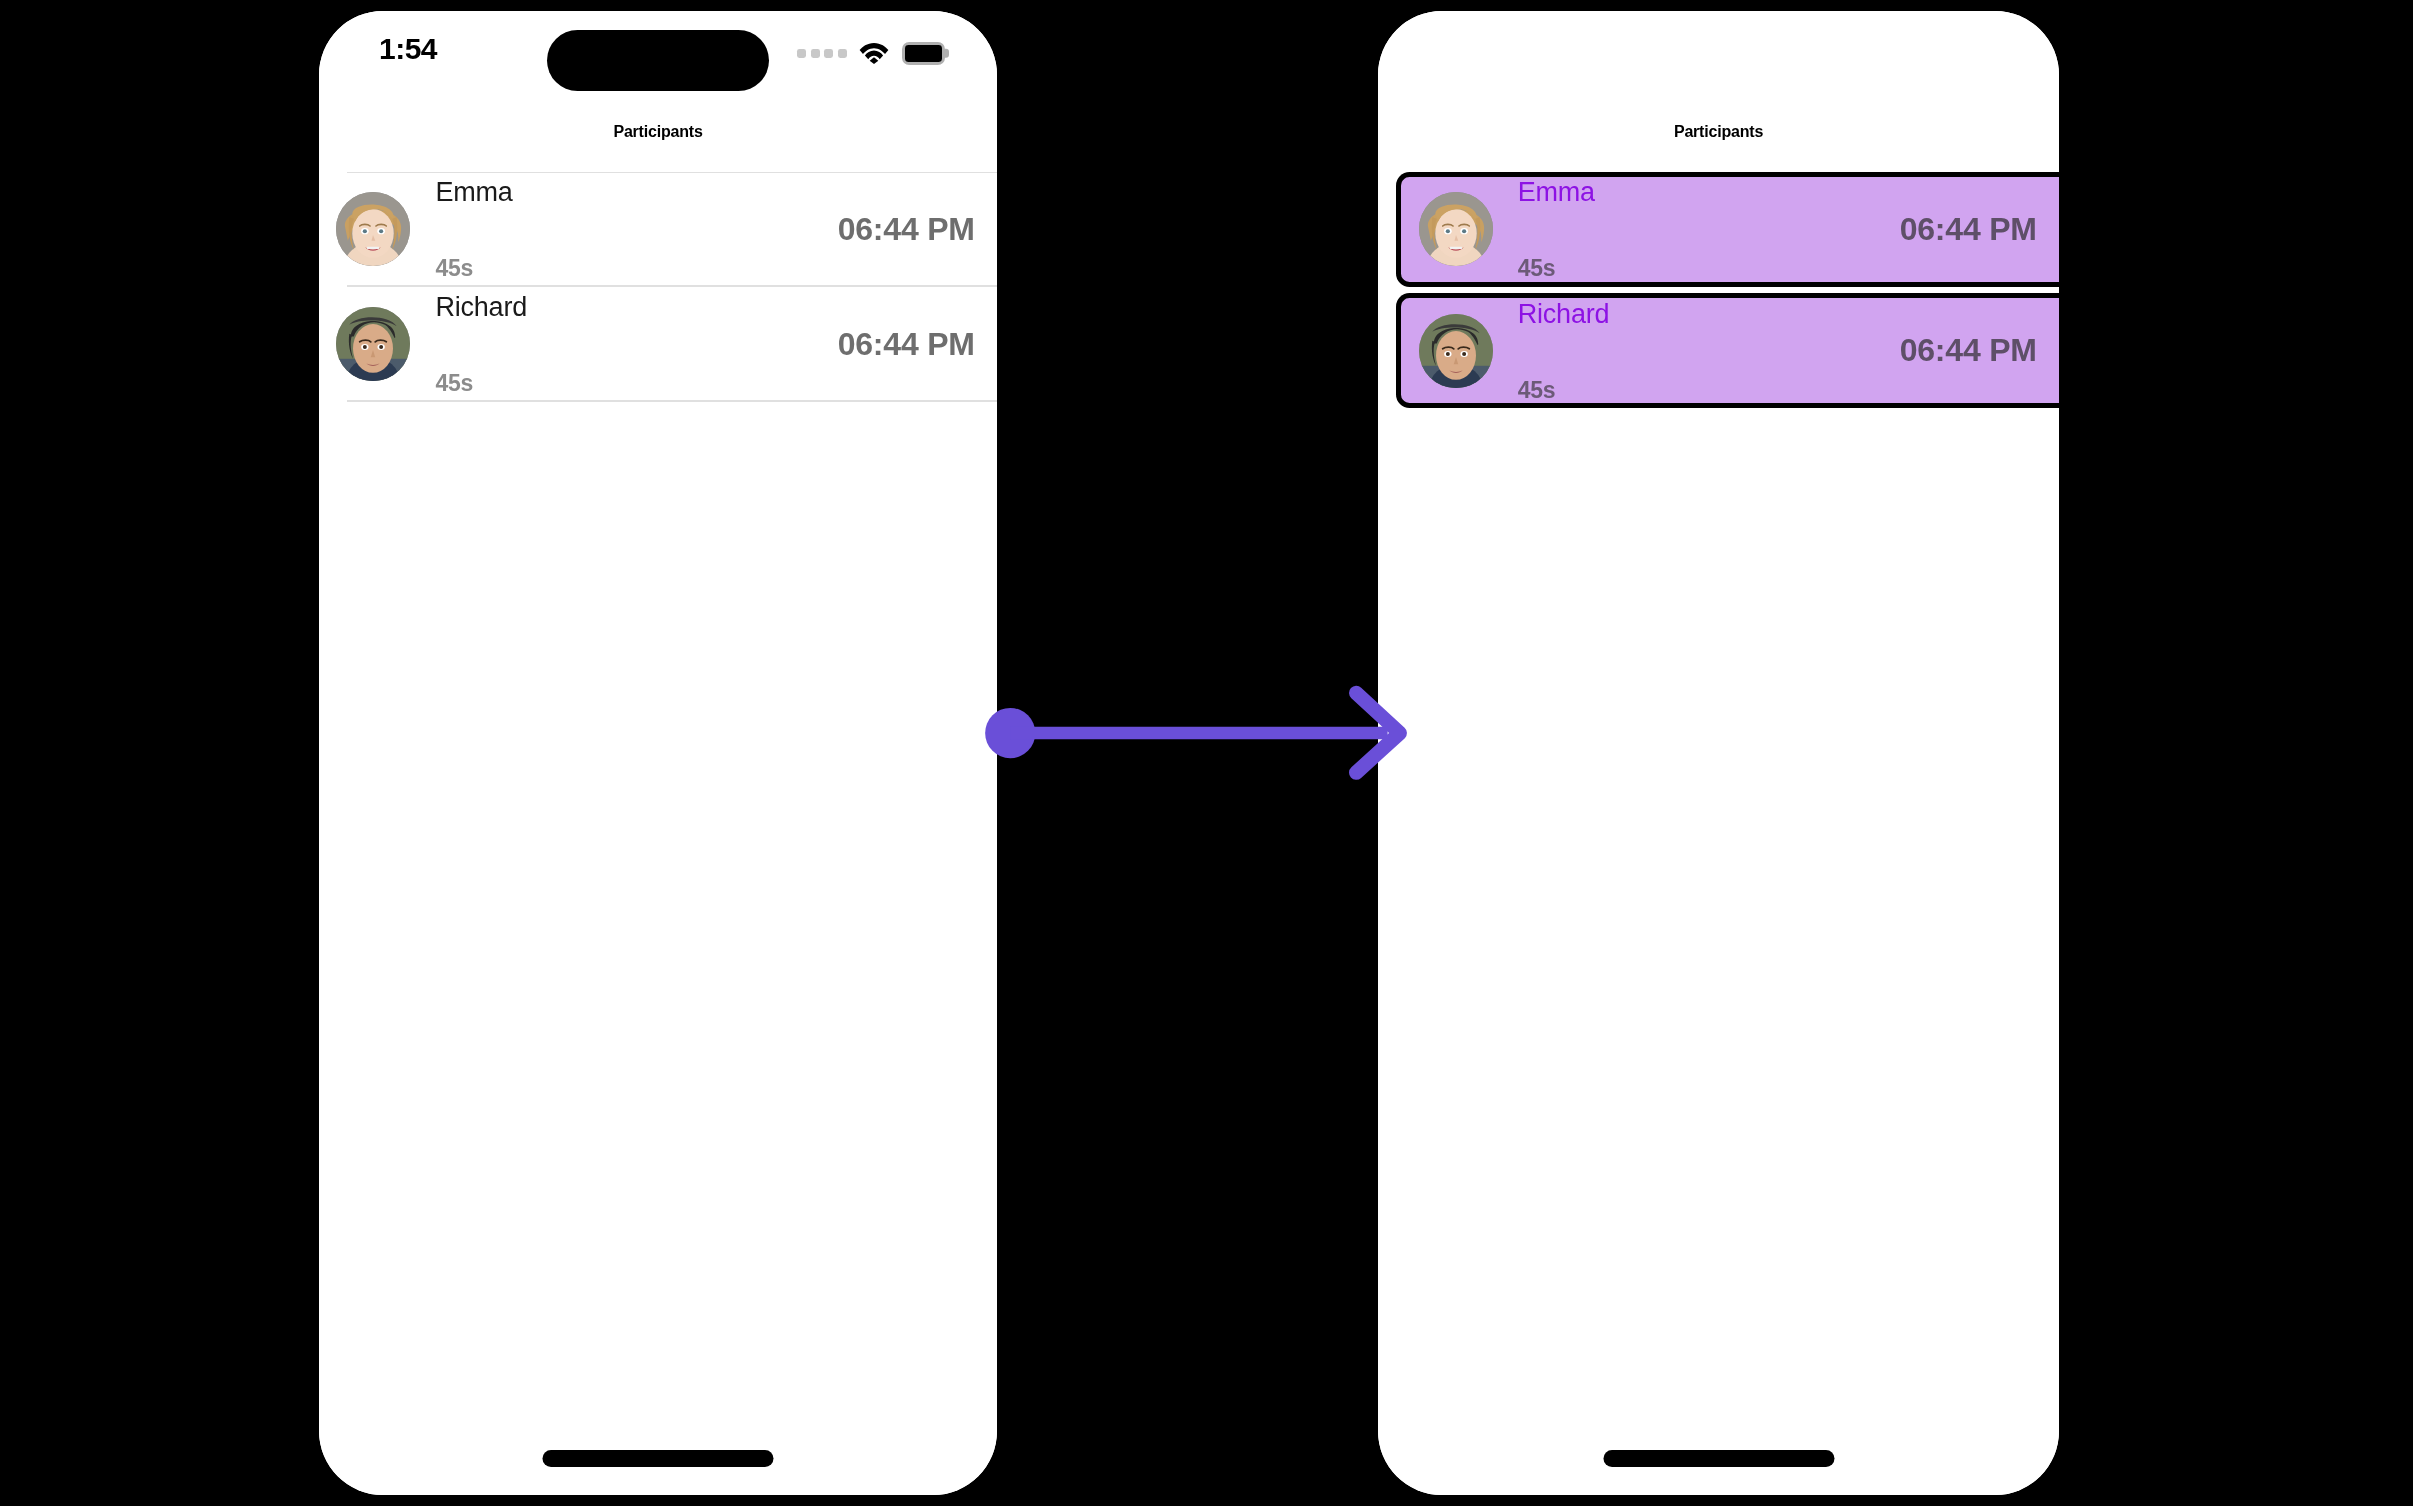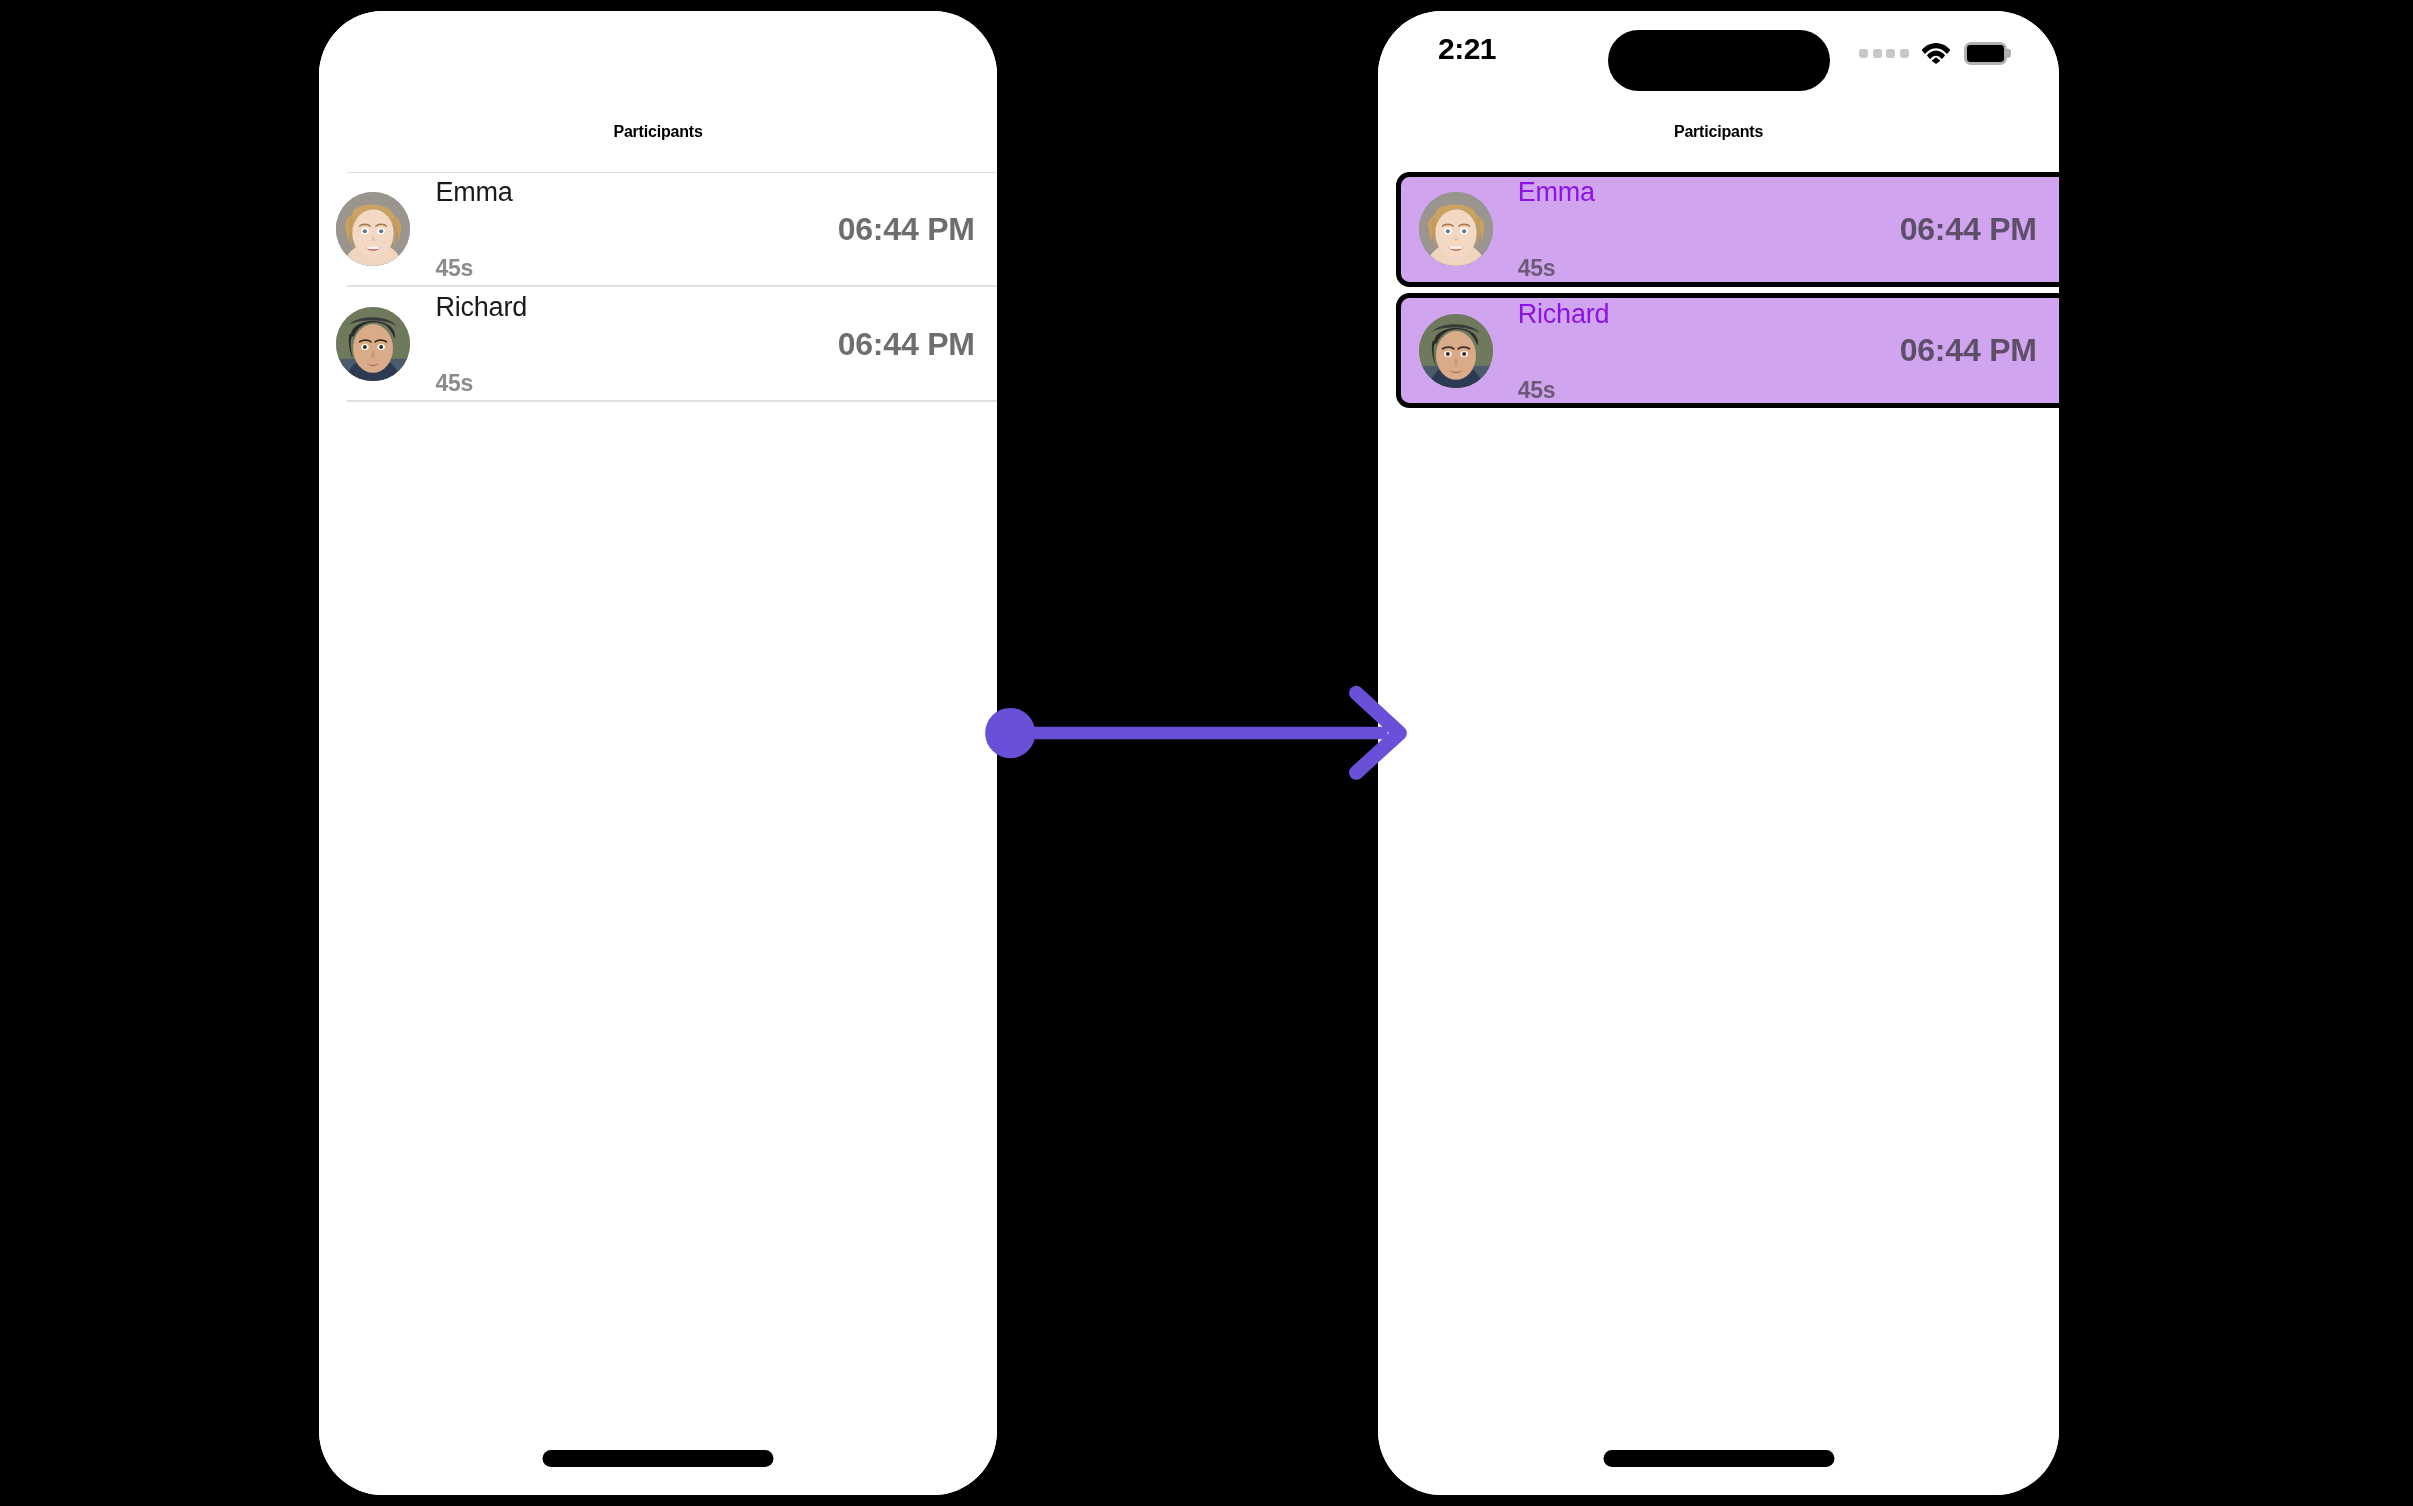--- a/index.html
+++ b/index.html
@@ -225,20 +225,43 @@
   }
 </style>
 </head>
 <body>
 
 <div id="stage">
 
   <div class="phone phone-left">
     <div class="screen">
 
+      <div class="statusbar">
+        <div class="status-time">1:54</div>
+        <div class="dynamic-island"></div>
+        <div class="status-right">
+          <span class="signal-dots">
+            <i></i>
+              <i></i>
+              <i></i>
+              <i></i>
+          </span>
+          <span class="wifi-icon">
+            <svg width="30" height="23" viewBox="0 0 62 48">
+              <path d="M31 4 C17 4 6 12 1 19 L8 27 C13 21 21 15 31 15 C41 15 49 21 54 27 L61 19 C56 12 45 4 31 4 Z" fill="#000"></path>
+              <path d="M31 20 C23 20 16 25 12 30 L19 38 C22 34 26 31 31 31 C36 31 40 34 43 38 L50 30 C46 25 39 20 31 20 Z" fill="#000"></path>
+              <path d="M31 34 L22 41 L31 48 L40 41 Z" fill="#000"></path>
+            </svg>
+          </span>
+          <span class="battery">
+            <span class="fill"></span>
+            <span class="nub"></span>
+          </span>
+        </div>
+      </div>
 
       <div class="nav-title">Participants</div>
 
       <div class="list">
 
         <div class="row">
           <div class="sep-top"></div>
           <div class="avatar">
             <svg viewBox="0 0 100 100">
               <rect width="100" height="100" fill="#9a968f"></rect>
@@ -297,43 +320,20 @@
 
       </div>
 
       <div class="home-indicator"></div>
     </div>
   </div>
 
   <div class="phone phone-right">
     <div class="screen">
 
-      <div class="statusbar">
-        <div class="status-time">2:21</div>
-        <div class="dynamic-island"></div>
-        <div class="status-right">
-          <span class="signal-dots">
-            <i></i>
-              <i></i>
-              <i></i>
-              <i></i>
-          </span>
-          <span class="wifi-icon">
-            <svg width="30" height="23" viewBox="0 0 62 48">
-              <path d="M31 4 C17 4 6 12 1 19 L8 27 C13 21 21 15 31 15 C41 15 49 21 54 27 L61 19 C56 12 45 4 31 4 Z" fill="#000"></path>
-              <path d="M31 20 C23 20 16 25 12 30 L19 38 C22 34 26 31 31 31 C36 31 40 34 43 38 L50 30 C46 25 39 20 31 20 Z" fill="#000"></path>
-              <path d="M31 34 L22 41 L31 48 L40 41 Z" fill="#000"></path>
-            </svg>
-          </span>
-          <span class="battery">
-            <span class="fill"></span>
-            <span class="nub"></span>
-          </span>
-        </div>
-      </div>
 
       <div class="nav-title">Participants</div>
 
       <div class="list">
 
         <div class="row-hl">
           <div class="avatar">
             <svg viewBox="0 0 100 100">
               <rect width="100" height="100" fill="#9a968f"></rect>
               <ellipse cx="50" cy="104" rx="40" ry="36" fill="#f0d6c0"></ellipse>

